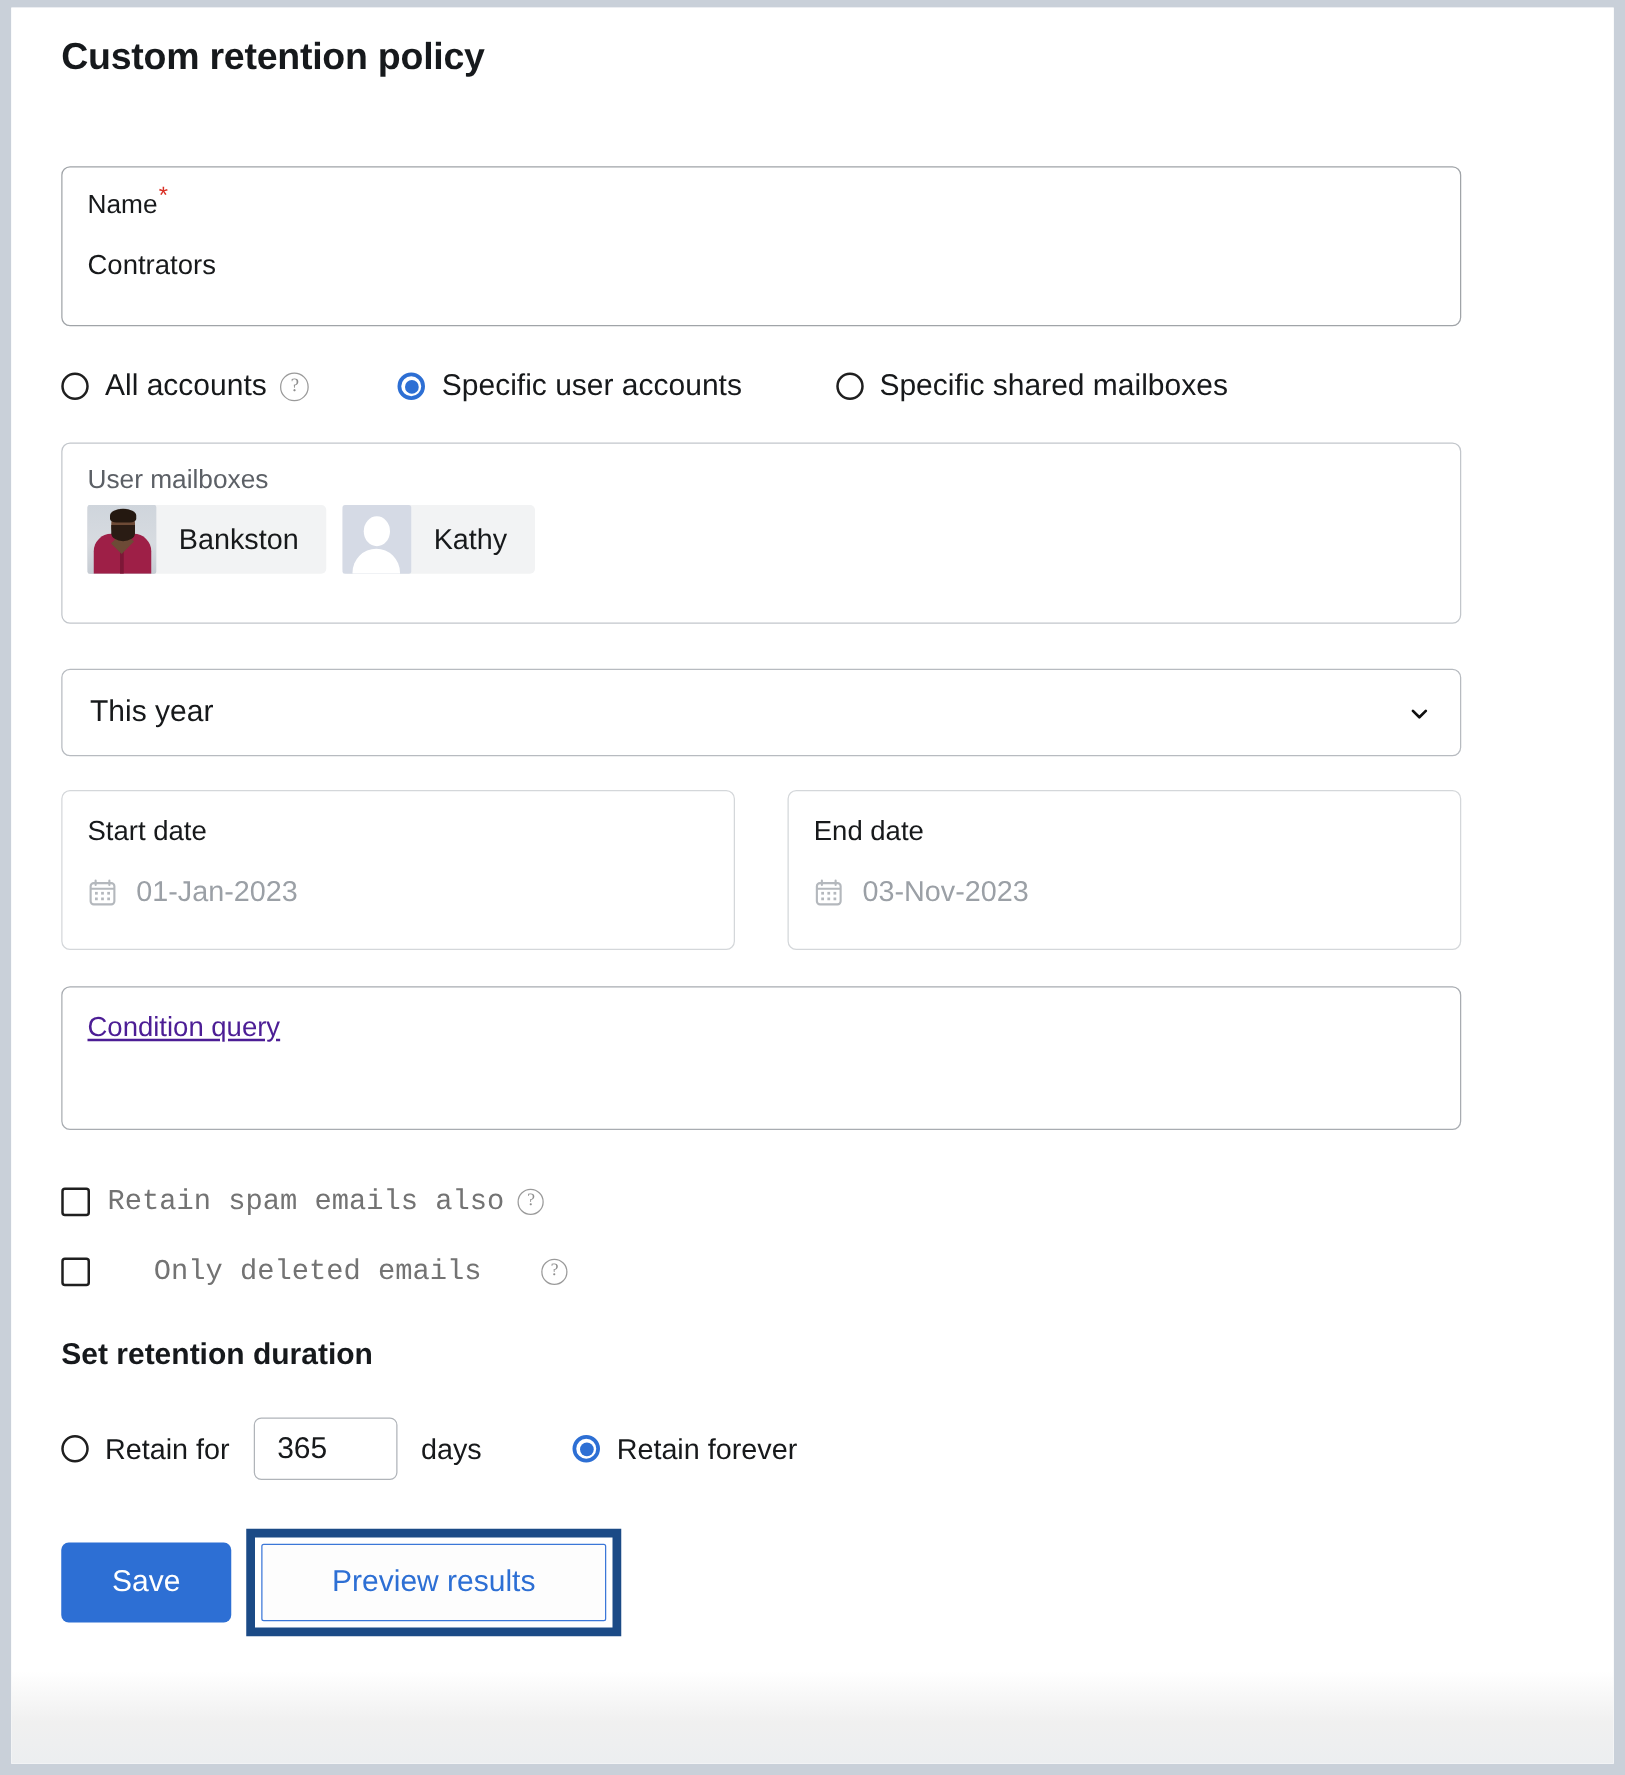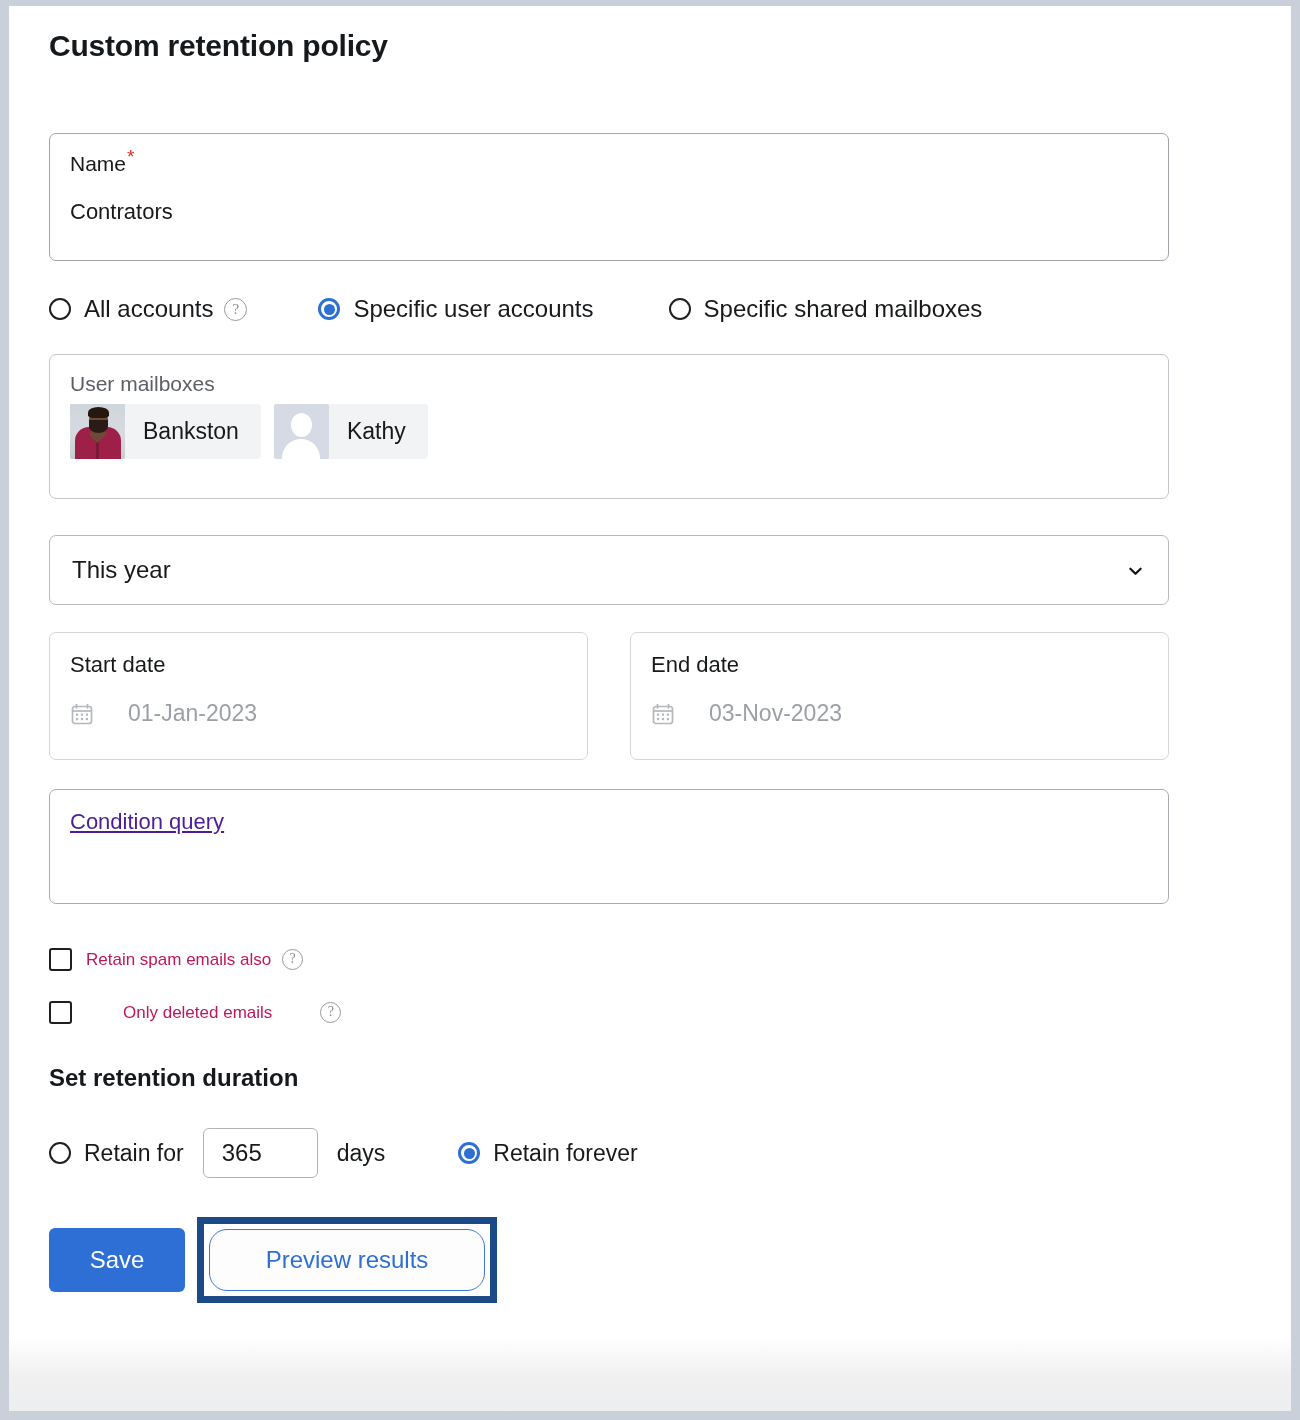--- a/index.html
+++ b/index.html
@@ -232,21 +232,21 @@
   }
   .date-field {
     flex: 1 1 0;
     height: 128px;
     border: 1px solid #d4d7da;
     border-radius: 7px;
     background: #fff;
     padding: 19px 20px 0 20px;
   }
   .date-label { font-size: 22px; color: #17191b; font-weight: normal; }
-  .date-value-row { display: flex; align-items: center; margin-top: 22px; gap: 19px; }
+  .date-value-row { display: flex; align-items: center; margin-top: 22px; }
   .cal-icon { width: 24px; height: 24px; flex: 0 0 auto; }
   .date-value { margin-left: 15px; font-size: 23px; color: #9ba0a6; }
 
   
   .query-box {
     margin: 29px 8px 0 8px;
     margin-right: 90px;
     height: 115px;
     border: 1px solid #a8acb1;
     border-radius: 7px;
@@ -263,21 +263,21 @@
   }
   .check-row.first { margin-top: 44px; }
   .check-row.second { margin-top: 30px; gap: 37px; }
   .checkbox {
     width: 23px; height: 23px;
     border: 2.2px solid #1f1f1f;
     border-radius: 3px;
     background: #fff;
     flex: 0 0 auto;
   }
-  .check-label { margin-left: 14px; font-size: 17px; color: #be185d; }
+  .check-label { margin-left: 14px; font-size: 23px; color: #737373; font-family: Liberation Mono, monospace; }
 
   
   .section-title {
     margin: 40px 0 0 8px;
     font-size: 24px;
     font-weight: bold;
     color: #16191c;
   }
   .duration-row {
     display: flex;
@@ -319,21 +319,21 @@
   .highlight-wrap {
     margin-left: 12px;
     border: 7px solid #1b4a86;
     background: #ffffff;
     padding: 5px;
     display: inline-flex;
   }
   .btn-preview {
     width: 276px; height: 62px;
     border: 1.5px solid #3b77d8;
-    border-radius: 18px;
+    border-radius: 2px;
     background: #fdfdfd;
     color: #2d6fd4;
     font-size: 24px;
     display: flex; align-items: center; justify-content: center;
     font-family: "Liberation Sans", sans-serif;
     cursor: pointer;
   }
 </style>
 </head>
 <body>

